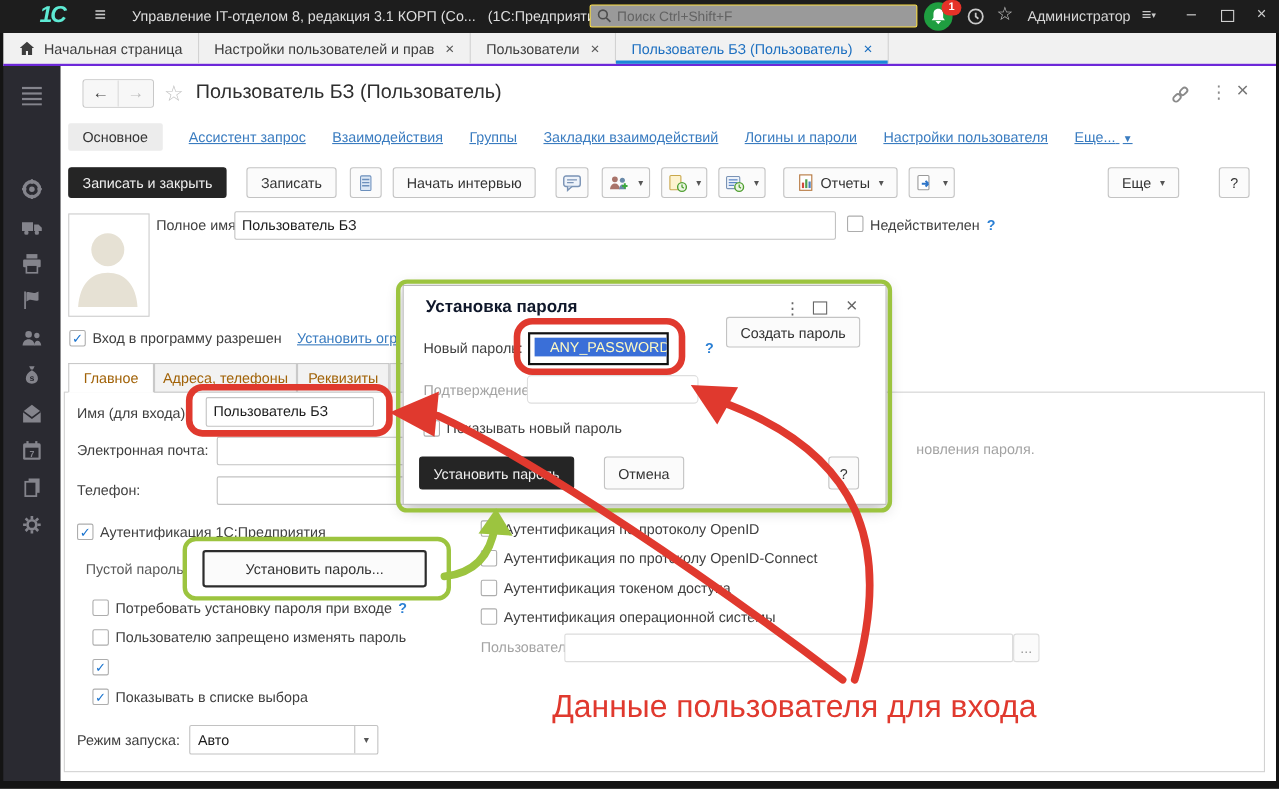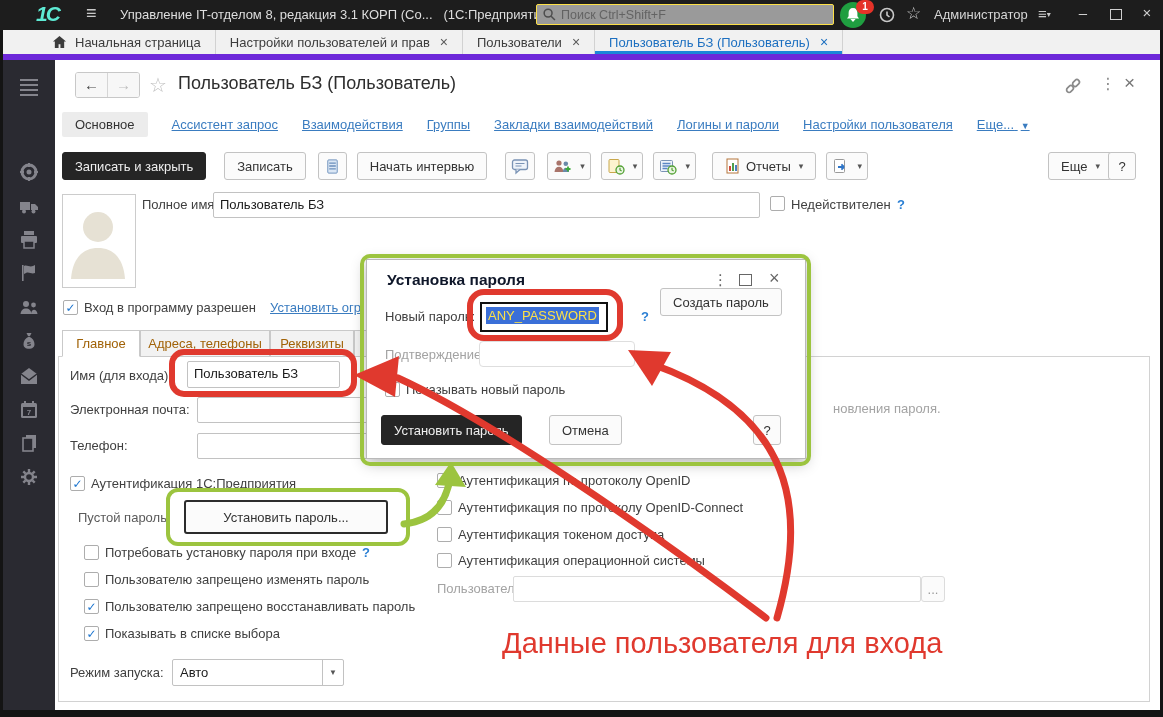--- a/index.html
+++ b/index.html
@@ -11,21 +11,21 @@
   .tb-title{position:absolute;left:120px;top:7px;font-size:13px;color:#dedede;white-space:nowrap;}
   .tb-search{position:absolute;left:536px;top:4px;width:298px;height:21px;background:#9a9a9a;border:1px solid #fde047;border-radius:2px;display:flex;align-items:center;box-sizing:border-box;}
   .tb-search .ph{font-size:12.5px;color:#636363;margin-left:4px;}
   .tb-bell{position:absolute;left:840px;top:2px;width:26px;height:26px;border-radius:50%;background:#1f9e40;}
   .tb-badge{position:absolute;left:856px;top:0px;min-width:14px;height:14px;border-radius:8px;background:#e53228;color:#fff;font-size:10px;line-height:14px;text-align:center;padding:0 2px;font-weight:bold;}
   .tb-ic{position:absolute;top:5px;color:#c9c9c9;font-size:15px;}
   .tb-user{position:absolute;left:934px;top:7px;font-size:13px;color:#d6d6d6;}
   .tb-win{position:absolute;top:4px;color:#cfcfcf;font-size:15px;width:22px;text-align:center;}
   .tb-maxbox{position:absolute;top:9px;width:10px;height:9px;border:1.5px solid #cfcfcf;}
   
-  .tabbar{position:absolute;left:3px;top:30px;width:1157px;height:30px;background:#f1f1f1;border-bottom:6px solid #6d28d9;display:flex;box-sizing:border-box;padding-left:35px;}
+  .tabbar{position:absolute;left:3px;top:30px;width:1157px;height:30px;background:#f1f1f1;border-bottom:2px solid #6d28d9;display:flex;box-sizing:border-box;}
   .wtab{display:flex;align-items:center;gap:8px;padding:0 14px;font-size:13px;color:#3c3c3c;border-right:1px solid #d2d2d2;position:relative;white-space:nowrap;}
   .wtab .x{color:#5a5a5a;font-size:14px;margin-left:2px;}
   .wtab.active{color:#1c6fc0;}
   .wtab.active .x{color:#1c6fc0;}
   .wtab.active::after{content:"";position:absolute;left:0;right:0;bottom:0;height:3px;background:#1c86d8;}
   
   .sidebar{position:absolute;left:3px;top:60px;width:52px;height:650px;background:#2a2a31;}
   .sb-item{position:absolute;left:16px;width:20px;height:20px;color:#84848c;}
   
   .content-bg{position:absolute;left:55px;top:60px;width:1105px;height:650px;background:#ffffff;}
@@ -54,21 +54,21 @@
   
   .toolrow{position:absolute;left:62px;top:152px;height:28px;display:flex;align-items:center;}
   
   .panel{position:absolute;left:58px;top:356px;width:1092px;height:346px;border:1px solid #d2d2d2;box-sizing:border-box;background:#fff;}
   .itab{position:absolute;top:330px;height:27px;box-sizing:border-box;border:1px solid #c9c9c9;background:#f2f2f2;font-size:13px;color:#a16207;display:flex;align-items:center;justify-content:center;}
   .itab.active{background:#fff;border-bottom:1px solid #fff;z-index:3;}
   
   .dialog{position:absolute;left:366px;top:259px;width:438px;height:198px;background:#fff;border:1px solid #b9b9b9;box-shadow:0 4px 14px rgba(0,0,0,.3);z-index:20;}
   .dlg-title{position:absolute;left:20px;top:11px;font-size:15.5px;font-weight:bold;color:#0f172a;}
   .dlg-ic{position:absolute;top:11px;color:#666;font-size:15px;}
-  .sel{background:#3a6fd8;color:#fde047;padding:1px 2px;}
+  .sel{background:#3a6fd8;color:#fef9c3;padding:1px 14px;}
   
   .overlay{position:absolute;left:0;top:0;width:1163px;height:717px;z-index:40;pointer-events:none;}
   .caption{position:absolute;left:502px;top:627px;font-size:29px;color:#e0392e;white-space:nowrap;z-index:30;}
   svg{display:block;}
 </style>
 </head>
 <body>
 
 <div class="window">
 
@@ -311,21 +311,21 @@
       <span class="caret">▾</span>
     </button>
     <button class="btn iconbtn">
       <svg width="17" height="17" viewBox="0 0 17 17">
           <rect x="2.5" y="1.5" width="10" height="13" rx="1" fill="#fff" stroke="#9a9a9a"></rect>
           <path d="M6 9h6m0 0l-2.6-2.6M12 9l-2.6 2.6" stroke="#2e75c8" stroke-width="1.8" fill="none"></path>
         </svg>
       <span class="caret">▾</span>
     </button>
   </div>
-  <button class="btn" style="position:absolute;left:1048px;top:152px;">
+  <button class="btn" style="position:absolute;left:1007px;top:152px;">
       <span>Еще</span>
       <span class="caret">▾</span>
     </button>
   <button class="btn" style="position:absolute;left:1108px;top:152px;width:28px;padding:0;">?</button>
 
   <div style="position:absolute;left:62px;top:194px;width:72px;height:92px;border:1px solid #cccccc;background:#fff;">
     <svg width="70" height="90" viewBox="0 0 70 90">
         <circle cx="35" cy="32" r="15" fill="#e6e1d4"></circle>
         <path d="M8 84c1.5-21 12-31 27-31s25.5 10 27 31z" fill="#e6e1d4"></path>
       </svg>
@@ -364,21 +364,20 @@
 
   <span class="lbl" style="left:78px;top:510px;color:#5a5a5a;">Пустой пароль</span>
   <button class="btn" style="position:absolute;left:184px;top:500px;width:204px;height:34px;border:2px solid #2c2c2c;">Установить пароль...</button>
 
   <span class="cb" style="left:84px;top:545px;"></span>
   <span class="lbl" style="left:105px;top:545px;">Потребовать установку пароля при входе</span>
   <span class="help" style="left:362px;top:545px;">?</span>
   <span class="cb" style="left:84px;top:572px;"></span>
   <span class="lbl" style="left:105px;top:572px;">Пользователю запрещено изменять пароль</span>
   <span class="cb on" style="left:84px;top:599px;"></span>
-  <span class="lbl" style="left:105px;top:599px;">Пользователю запрещено восстанавливать пароль</span>
   <span class="cb on" style="left:84px;top:626px;"></span>
   <span class="lbl" style="left:105px;top:626px;">Показывать в списке выбора</span>
 
   <span class="lbl" style="left:70px;top:665px;">Режим запуска:</span>
   <div class="inp" style="left:172px;top:659px;width:172px;height:27px;padding:0;">
     <span style="position:absolute;left:7px;top:5px;">Авто</span>
     <span style="position:absolute;right:0;top:0;width:20px;height:100%;border-left:1px solid #c2c2c2;text-align:center;font-size:8px;line-height:26px;color:#555;">▼</span>
   </div>
 
   <span class="cb" style="left:437px;top:473px;"></span>

